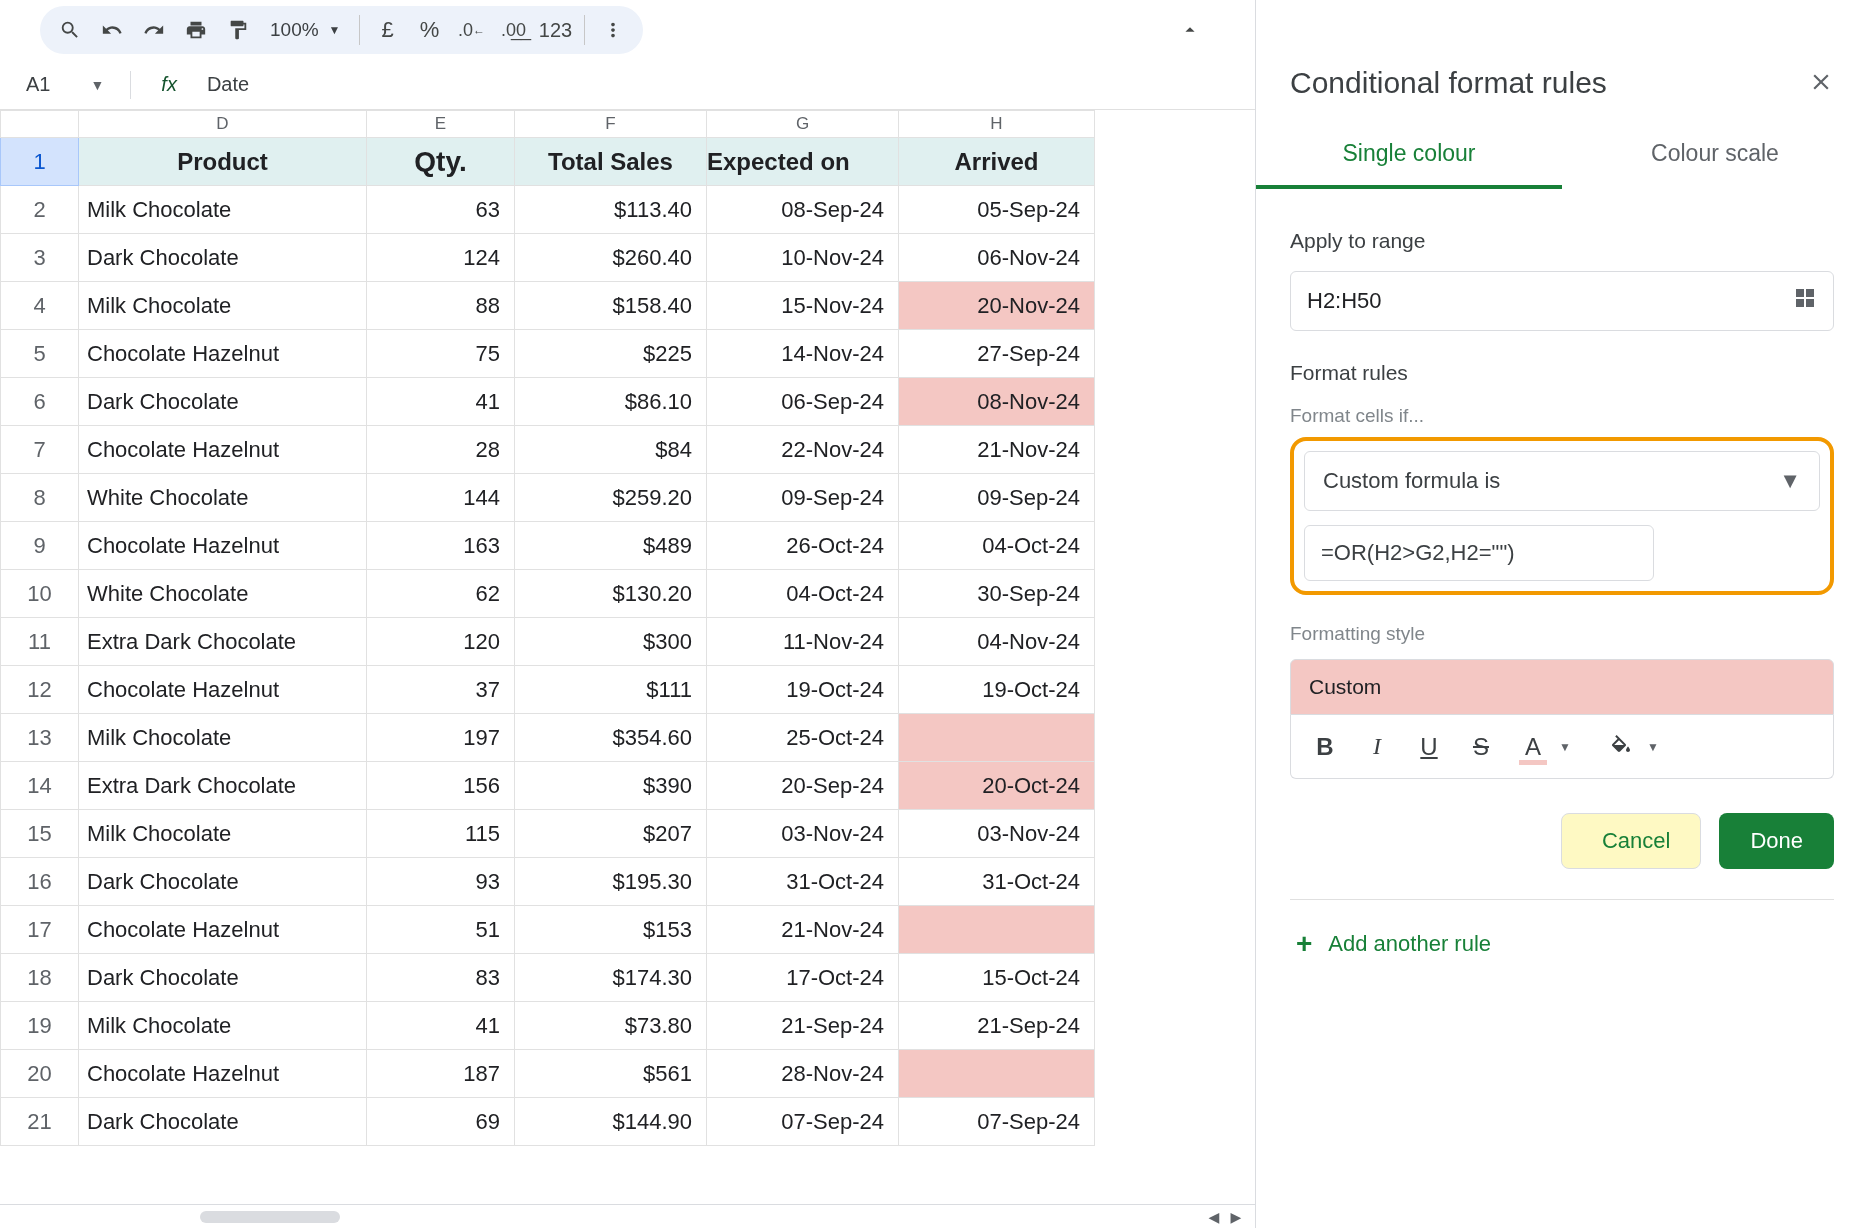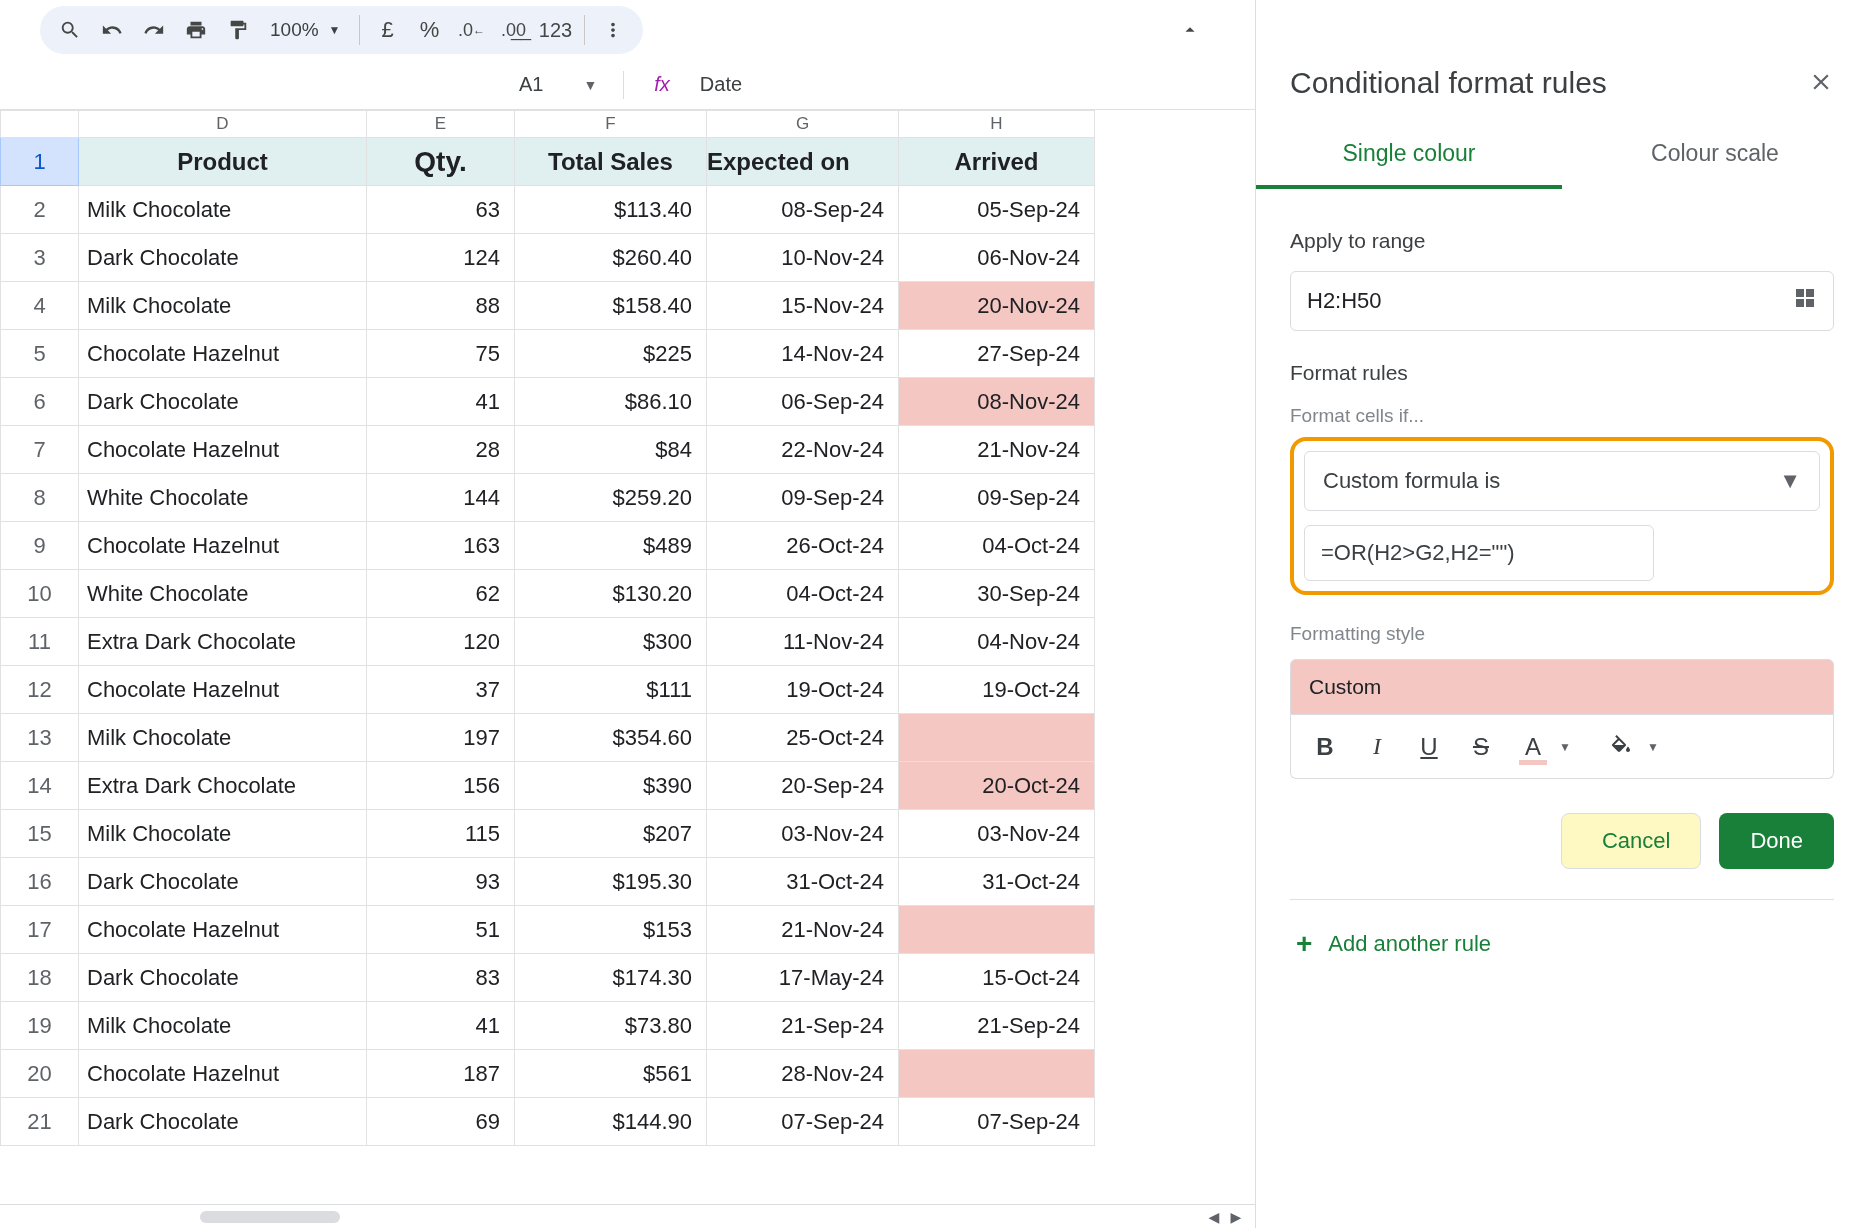--- a/index.html
+++ b/index.html
@@ -11,24 +11,24 @@
   
   .toolbar { height: 60px; display: flex; align-items: center; padding: 6px 40px; gap: 6px; }
   .pill { display:flex; align-items:center; background:#edf2fa; border-radius: 40px; padding: 4px 10px; gap:2px;}
   .tbtn { width: 40px; height: 40px; display:flex; align-items:center; justify-content:center; border-radius: 6px; cursor:pointer; color:#444746;}
   .tbtn svg { width:22px; height:22px; fill:#444746; }
   .zoom { display:flex; align-items:center; padding: 0 10px; font-size: 19px; color:#3c4043; gap:10px;}
   .sep { width:1px; height:30px; background:#c7c7c7; margin: 0 6px;}
   .toolbar-collapse { margin-left:auto; width:50px; display:flex; align-items:center; justify-content:center; color:#444746; cursor:pointer;}
 
   
-  .namebar { height: 50px; display:flex; align-items:center; padding: 0 20px; gap:20px; border-bottom:1px solid #e0e0e0;justify-content:center;}
+  .namebar { height: 50px; display:flex; align-items:center; padding: 0 20px; gap:20px; border-bottom:1px solid #e0e0e0;}
   .namebox { display:flex; align-items:center; gap:40px; font-size:20px; color:#3c4043; padding:0 6px;}
   .namebox .dd { color:#5f6368; font-size:14px;}
-  .fx { color:#a21caf; font-style:italic; font-size:20px; padding:0 10px;}
+  .fx { color:#14532d; font-style:italic; font-size:20px; padding:0 10px;}
   .fxval { font-size:20px; color:#3c4043;}
   .vsep { width:1px; height:28px; background:#dadce0;}
 
   
   .grid-wrap { flex:1; overflow:hidden; position:relative;}
   .grid { border-collapse:collapse; table-layout:fixed;}
   .grid th, .grid td { border:1px solid #e1e1e1; height:48px; font-size:22px;}
   .grid thead th { background:#fff; color:#5f6368; font-weight:normal; height:27px; font-size:17px; text-align:center;}
   .corner { background:#fff; width:78px;}
   .rowhdr { background:#fff; width:78px; text-align:center; color:#5f6368; font-size:18px; font-weight:normal;}
@@ -294,21 +294,21 @@
               <td class="num">51</td>
               <td class="num">$153</td>
               <td class="num">21-Nov-24</td>
               <td class="num hl"></td>
             </tr>
             <tr>
               <th class="rowhdr">18</th>
               <td class="txt">Dark Chocolate</td>
               <td class="num">83</td>
               <td class="num">$174.30</td>
-              <td class="num">17-May-24</td>
+              <td class="num">17-Oct-24</td>
               <td class="num ">15-Oct-24</td>
             </tr>
             <tr>
               <th class="rowhdr">19</th>
               <td class="txt">Milk Chocolate</td>
               <td class="num">41</td>
               <td class="num">$73.80</td>
               <td class="num">21-Sep-24</td>
               <td class="num ">21-Sep-24</td>
             </tr>

